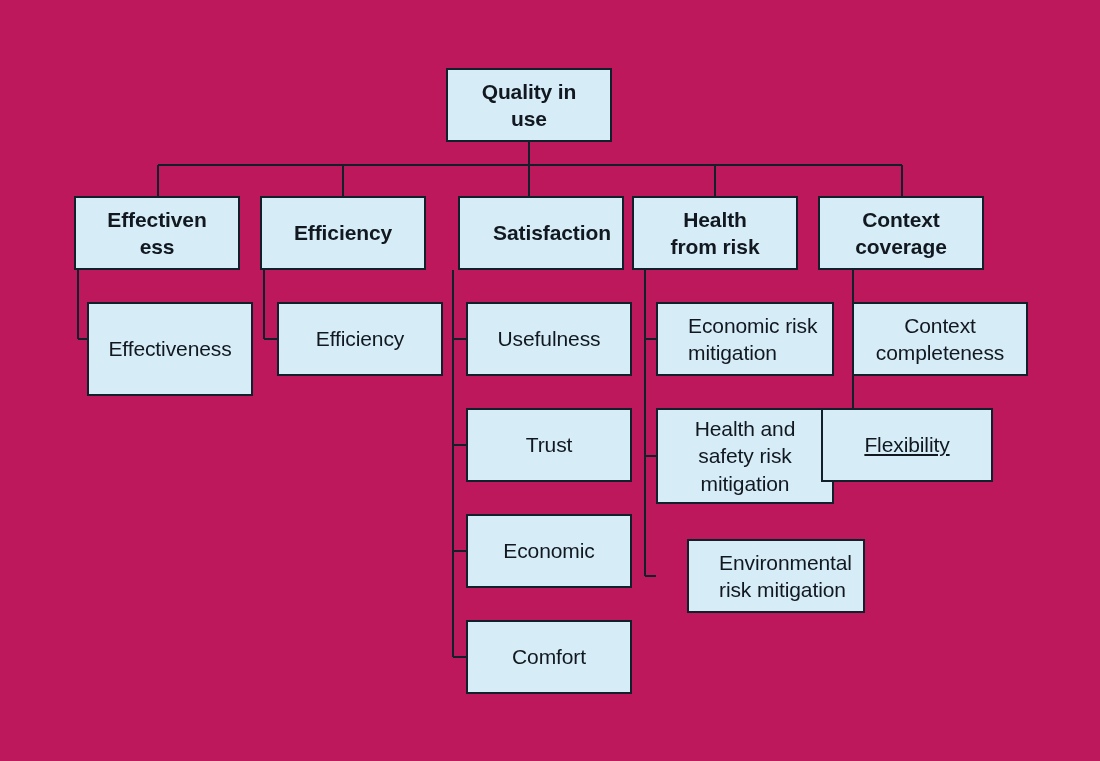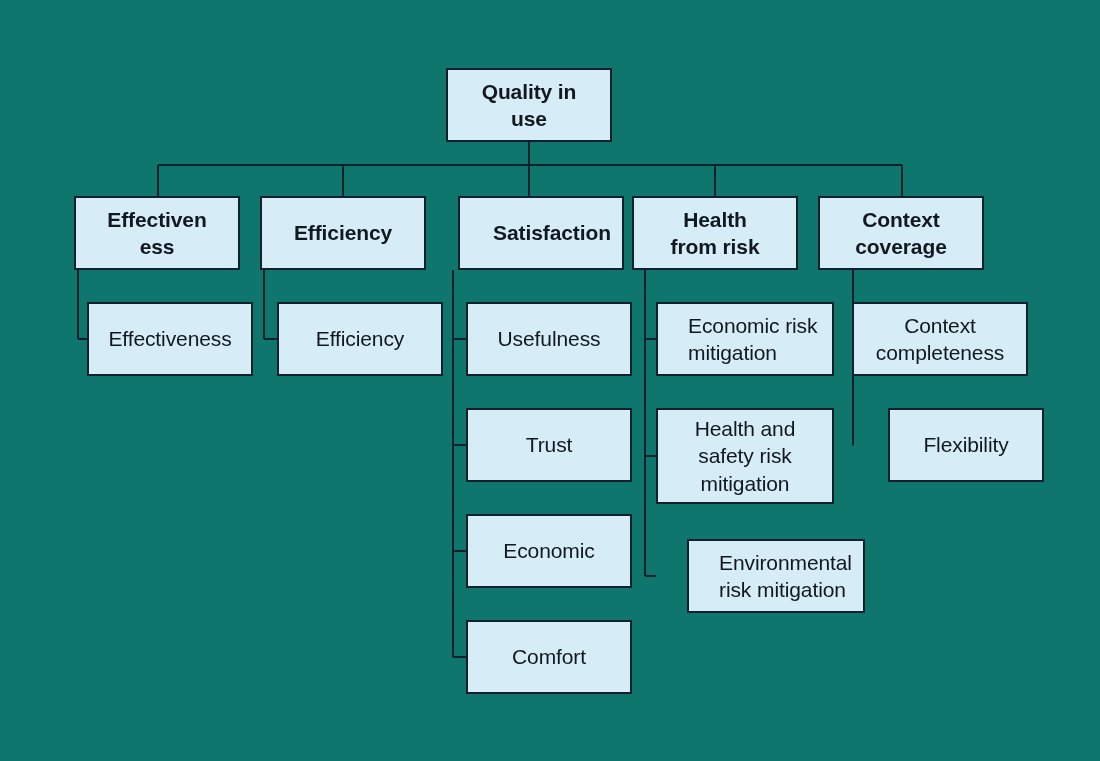--- a/index.html
+++ b/index.html
@@ -10,21 +10,21 @@
   body {
     width: 1100px;
     height: 761px;
     overflow: hidden;
     font-family: "Liberation Sans", "DejaVu Sans", sans-serif;
   }
   #canvas {
     position: relative;
     width: 1100px;
     height: 761px;
-    background: #0f766e;
+    background: #be185d;
   }
   #edge-layer {
     position: absolute;
     left: 0;
     top: 0;
     width: 1100px;
     height: 761px;
     pointer-events: none;
   }
   .node {
@@ -85,36 +85,36 @@
       <line x1="902" y1="165" x2="902" y2="196" stroke="#11202b" stroke-width="2" shape-rendering="crispEdges"></line>
       <line x1="853" y1="270" x2="853" y2="445" stroke="#11202b" stroke-width="2" shape-rendering="crispEdges"></line>
       <line x1="853" y1="339" x2="852" y2="339" stroke="#11202b" stroke-width="2" shape-rendering="crispEdges"></line>
       <line x1="853" y1="445" x2="852" y2="445" stroke="#11202b" stroke-width="2" shape-rendering="crispEdges"></line>
     </svg>
   <div id="node-layer">
       <div class="node root" style="left: 446px; top: 68px; width: 166px; height: 74px;">Quality in
 use</div>
       <div class="node level1" style="left: 74px; top: 196px; width: 166px; height: 74px;">Effectiven
 ess</div>
-      <div class="node leaf" style="left: 87px; top: 302px; width: 166px; height: 74px;">Effectiveness</div>
+      <div class="node leaf" style="left: 87px; top: 302px; width: 166px; height: 94px;">Effectiveness</div>
       <div class="node level1" style="left: 260px; top: 196px; width: 166px; height: 74px;">Efficiency</div>
       <div class="node leaf" style="left: 277px; top: 302px; width: 166px; height: 74px;">Efficiency</div>
       <div class="node level1" style="left: 458px; top: 196px; width: 166px; height: 74px; padding-left: 28px;">Satisfaction</div>
       <div class="node leaf" style="left: 466px; top: 302px; width: 166px; height: 74px;">Usefulness</div>
       <div class="node leaf" style="left: 466px; top: 408px; width: 166px; height: 74px;">Trust</div>
       <div class="node leaf" style="left: 466px; top: 514px; width: 166px; height: 74px;">Economic</div>
       <div class="node leaf" style="left: 466px; top: 620px; width: 166px; height: 74px;">Comfort</div>
       <div class="node level1" style="left: 632px; top: 196px; width: 166px; height: 74px;">Health
 from risk</div>
       <div class="node leaf align-left" style="left: 656px; top: 302px; width: 178px; height: 74px;">Economic risk
 mitigation</div>
       <div class="node leaf" style="left: 656px; top: 408px; width: 178px; height: 96px;">Health and
 safety risk
 mitigation</div>
       <div class="node leaf align-left" style="left: 656px; top: 539px; width: 178px; height: 74px; margin-left: 31px;">Environmental
 risk mitigation</div>
       <div class="node level1" style="left: 818px; top: 196px; width: 166px; height: 74px;">Context
 coverage</div>
       <div class="node leaf" style="left: 852px; top: 302px; width: 176px; height: 74px;">Context
 completeness</div>
-      <div class="node leaf" style="left: 888px; top: 408px; width: 156px; height: 74px;">Flexibility</div>
+      <div class="node leaf" style="left: 821px; top: 408px; width: 172px; height: 74px; text-decoration: underline;">Flexibility</div>
     </div>
 </div>
 
 </body></html>

